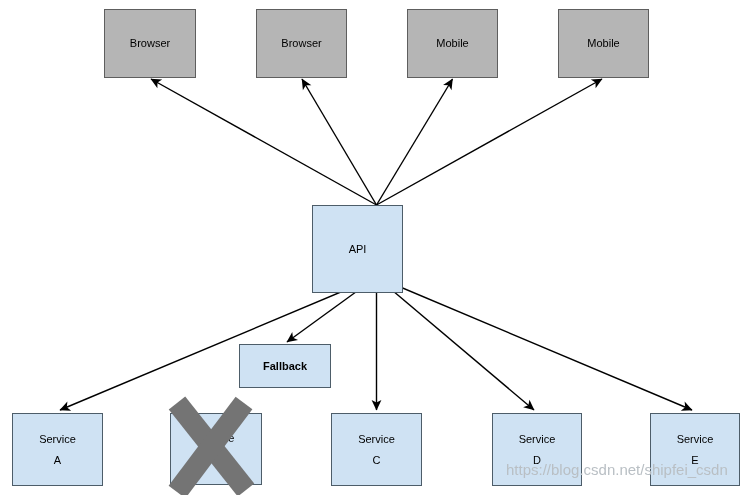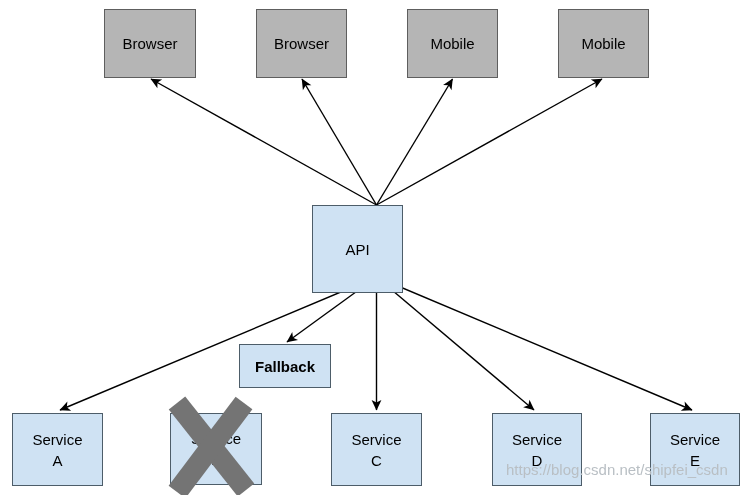--- a/index.html
+++ b/index.html
@@ -33,21 +33,21 @@
   .edge { stroke: var(--edge); stroke-width: 1.4; fill: none; }
   marker path { fill: var(--edge); }
   .xstroke { stroke: var(--x-mark); stroke-width: 21; stroke-linecap: butt; }
   .node {
     position: absolute;
     display: flex;
     flex-direction: column;
     align-items: center;
     justify-content: center;
     text-align: center;
-    font-size: 15px;
+    font-size: 11px;
     line-height: 21px;
     color: var(--text);
     z-index: 2;
   }
   .client-node {
     background: var(--client-fill);
     border: 1px solid var(--client-border);
   }
   .blue-node {
     background: var(--node-fill);

